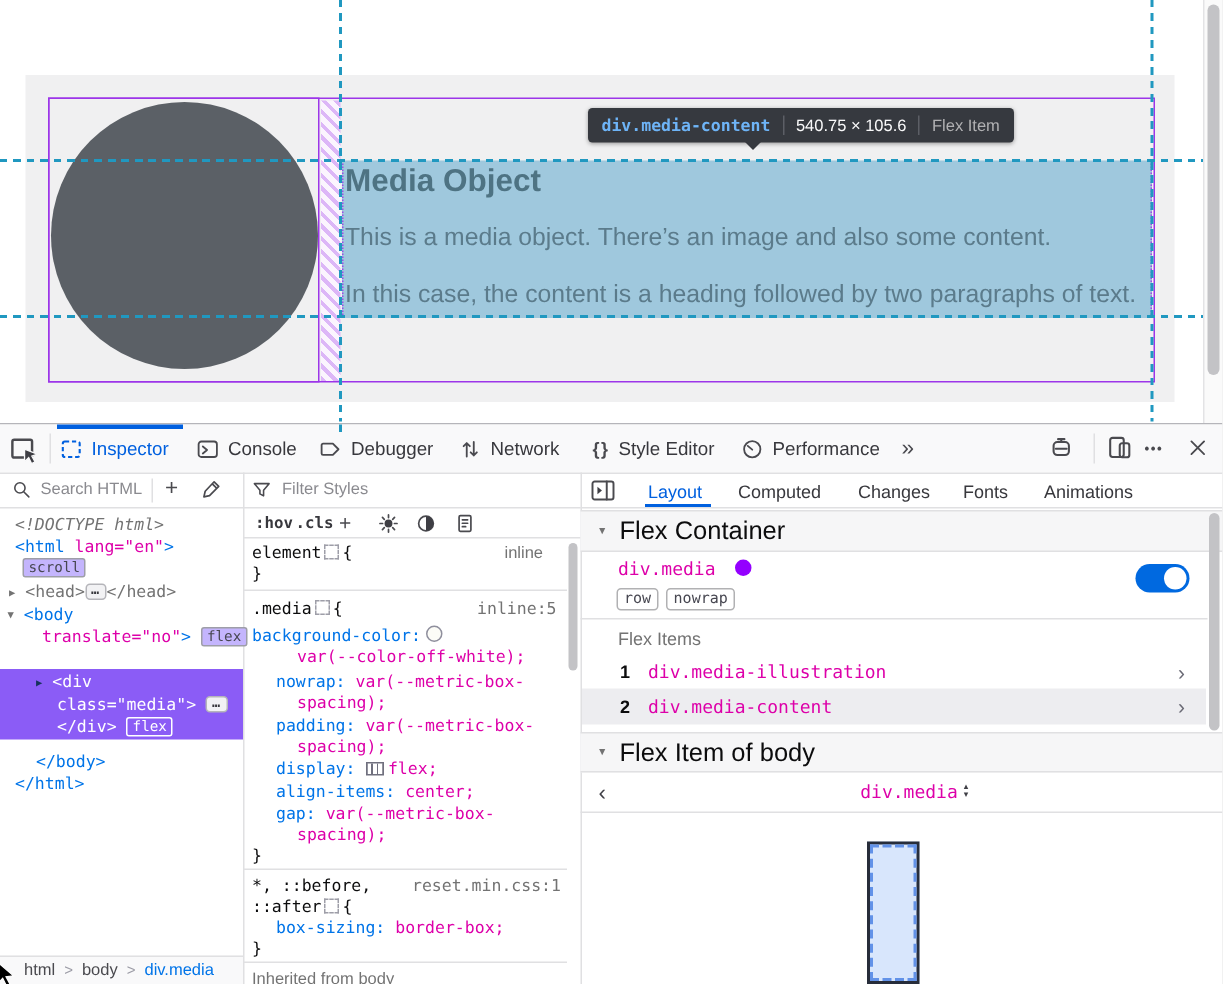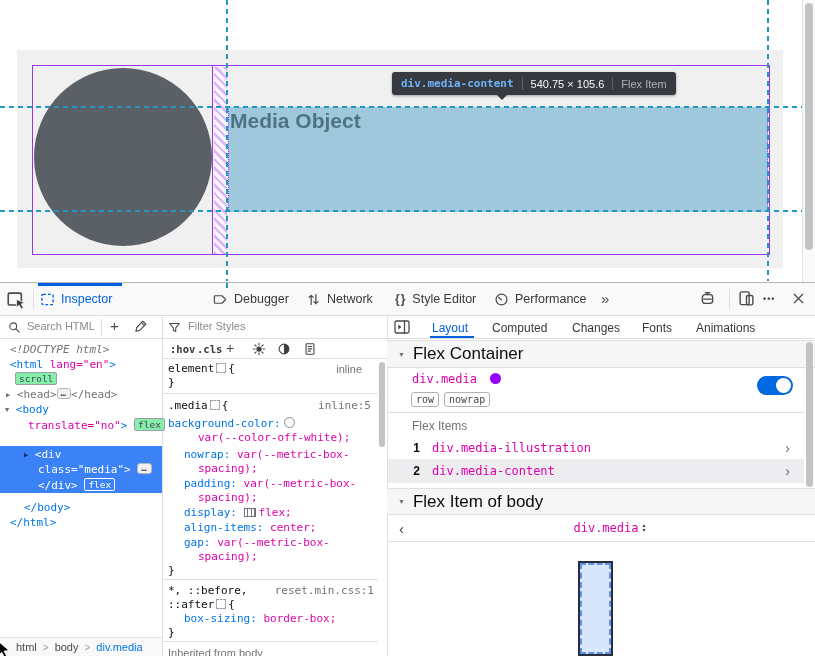--- a/index.html
+++ b/index.html
@@ -51,23 +51,23 @@
   .side-tab.active{color:#0060df;}
 
   
   .mline{position:absolute;font-size:11px;line-height:14px;white-space:pre;}
   .tag{color:#0074e8;}
   .attr{color:#dd00a9;}
   .dim{color:#737373;}
   .doctype{color:#737373;font-style:italic;}
   .twisty{color:#737373;font-size:7px;vertical-align:1px;}
   .mbadge{display:inline-block;border:1px solid #9e9ea8;border-radius:2px;padding:0 3px;
-      font-size:9.5px;line-height:11px;color:#474751;background:#86efac;vertical-align:1px;
+      font-size:9.5px;line-height:11px;color:#474751;background:#c4b5fd;vertical-align:1px;
       font-family:"DejaVu Sans Mono",monospace;}
-  .selection{background:#3b82f6;}
+  .selection{background:#8b5cf6;}
   .selection .tag,.selection .attr{color:#fff;}
   .selection .twisty{color:#16325c;}
   .selection .mbadge{border-color:#fff;color:#fff;background:transparent;}
   .ell-badge{display:inline-block;background:#f2f2f4;border:1px solid #b5b5ba;border-radius:3px;
       padding:0 3px;font-size:9px;line-height:9px;color:#38383d;font-weight:bold;vertical-align:2px;letter-spacing:1px;}
   .crumb-bar{background:#f9f9fa;border-top:1px solid #e0e0e2;box-sizing:border-box;
       display:flex;align-items:center;gap:6px;padding-left:16px;font-size:11px;}
   .crumb{color:#4a4a4f;}
   .crumb.sel{color:#0074e8;}
   .crumb-sep{color:#9c9ca6;font-size:10px;}
@@ -110,20 +110,22 @@
 
   <div class="abs page-body"></div>
 
   <div class="abs purple-box" style="left:32px;top:65px;width:738px;height:190px;"></div>
   <div class="abs purple-box" style="left:32px;top:65px;width:181px;height:190px;"></div>
   <div class="abs gap-hatch" style="left:214px;top:66.5px;width:13px;height:187px;"></div>
   <div class="abs content-hl" style="left:228px;top:106.5px;width:540px;height:105px;"></div>
   <div class="abs circle" style="left:34px;top:68px;width:178px;height:178px;"></div>
 
   <div class="abs page-h2" style="left:230px;top:109px;">Media Object</div>
+  <div class="abs page-p" style="left:230px;top:149px;">This is a media object. There’s an image and also some content.</div>
+  <div class="abs page-p" style="left:230px;top:187px;">In this case, the content is a heading followed by two paragraphs of text.</div>
 
   <div class="abs vguide" style="left:226px;top:0;height:281px;"></div>
   <div class="abs vguide" style="left:767px;top:0;height:281px;"></div>
   <div class="abs hguide" style="left:0;top:106px;width:802px;"></div>
   <div class="abs hguide" style="left:0;top:210px;width:802px;"></div>
 
   <div class="abs tooltip mono" style="left:392px;top:72px;">
     <span class="tsel">div.media-content</span>
     <span class="tsep"></span>
     <span class="tdim" style="font-family:'Liberation Sans',sans-serif;">540.75 × 105.6</span>
@@ -148,20 +150,27 @@
     </svg>
   </div>
   <div class="abs vline" style="left:33px;top:289px;height:20px;"></div>
 
   <div class="abs active-bar" style="left:38px;top:283px;width:84px;"></div>
   <div class="abs tab" style="left:40px;top:283px;">
     <svg width="15" height="15" viewBox="0 0 16 16">
       <rect x="2" y="2.5" width="12" height="11" rx="1.5" fill="none" stroke="#0060df" stroke-width="1.5" stroke-dasharray="3 2"></rect>
     </svg>
     <span class="tab-label active">Inspector</span>
+  </div>
+  <div class="abs tab" style="left:131px;top:283px;">
+    <svg width="15" height="15" viewBox="0 0 16 16">
+      <rect class="icon-stroke" x="1.5" y="2.5" width="13" height="11" rx="2"></rect>
+      <path class="icon-stroke" d="M4.5 6l3 2.5-3 2.5"></path>
+    </svg>
+    <span class="tab-label">Console</span>
   </div>
   <div class="abs tab" style="left:213px;top:283px;">
     <svg width="15" height="15" viewBox="0 0 16 16">
       <path class="icon-stroke" d="M2.5 4h7l4 4-4 4h-7a1 1 0 0 1-1-1V5a1 1 0 0 1 1-1z"></path>
     </svg>
     <span class="tab-label">Debugger</span>
   </div>
   <div class="abs tab" style="left:306px;top:283px;">
     <svg width="15" height="15" viewBox="0 0 16 16">
       <path class="icon-stroke" d="M5.5 13.2V3.6M3.3 5.8l2.2-2.2 2.2 2.2"></path>

